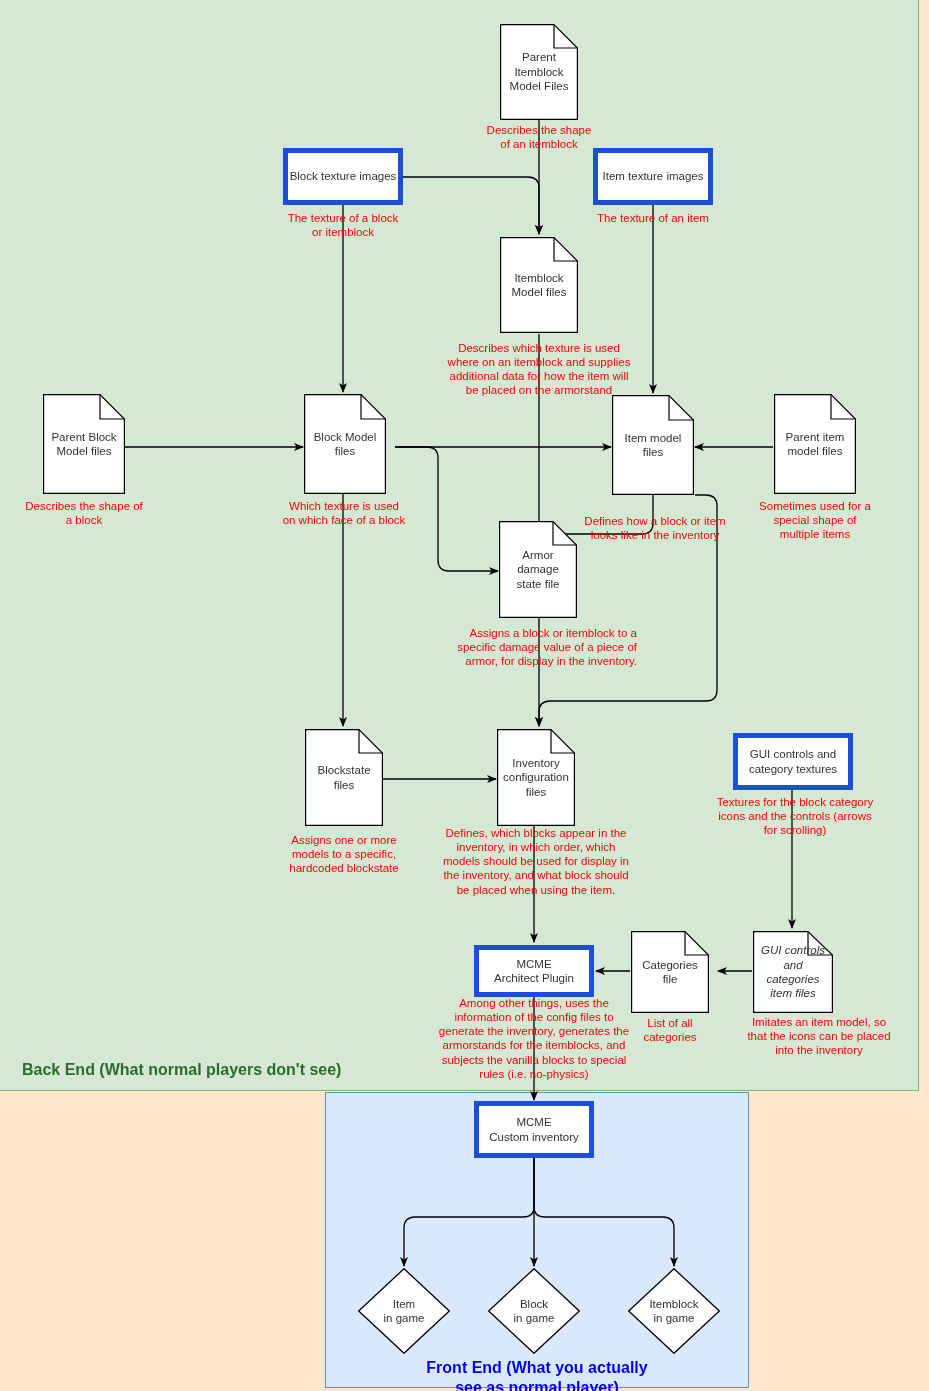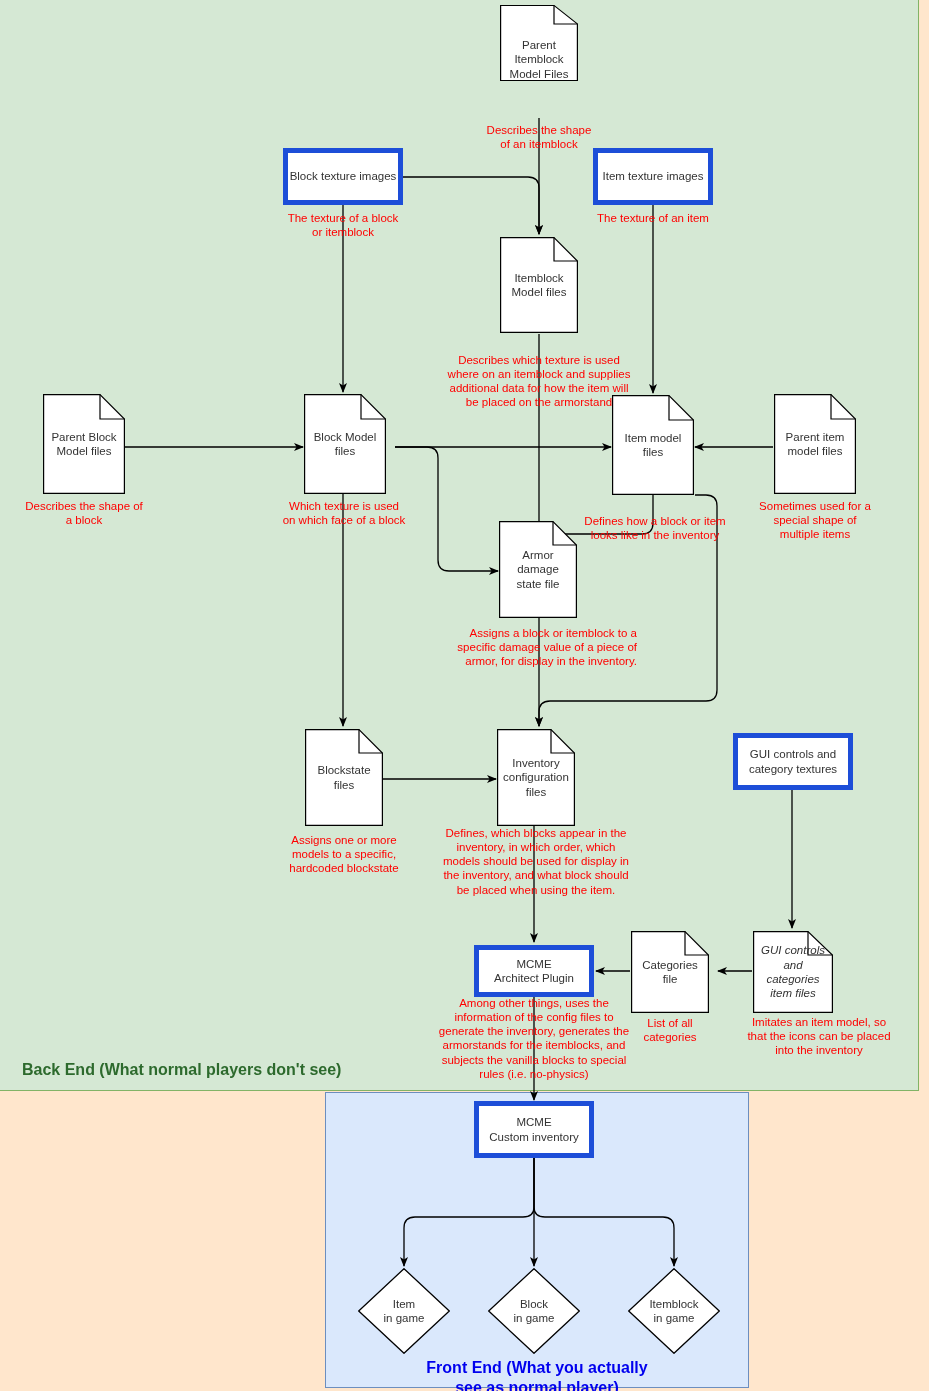--- a/index.html
+++ b/index.html
@@ -165,21 +165,21 @@
       <path d="M534,996 L534,1100"></path>
 
       <path d="M534,1158 L534,1207 Q534,1217 523,1217 L415,1217 Q404,1217 404,1228 L404,1266"></path>
 
       <path d="M534,1158 L534,1266"></path>
 
       <path d="M534,1158 L534,1207 Q534,1217 545,1217 L663,1217 Q674,1217 674,1228 L674,1266"></path>
     </g>
   </svg>
 
-  <div class="node doc" style="left:500px; top:5px; width:78px; height:76px;align-items:flex-end;">
+  <div class="node doc" style="left:500px; top:24px; width:78px; height:96px;">
     <svg class="doc-svg" viewBox="0 0 78 96" preserveAspectRatio="none">
       <path d="M0.6,0.6 L54,0.6 L77.4,24 L77.4,95.4 L0.6,95.4 Z" fill="#ffffff" stroke="#000000" stroke-width="1.2"></path>
       <path d="M54,0.6 L54,24 L77.4,24" fill="none" stroke="#000000" stroke-width="1.2"></path>
     </svg>
     <span class="doc-txt">Parent
 Itemblock
 Model Files</span>
   </div>
   <div class="note" style="left:464px; top:123px; width:150px;">Describes the shape
 of an itemblock</div>
@@ -196,21 +196,21 @@
   <div class="note" style="left:578px; top:211px; width:150px;">The texture of an item</div>
 
   <div class="node doc" style="left:500px; top:237px; width:78px; height:96px;">
     <svg class="doc-svg" viewBox="0 0 78 96" preserveAspectRatio="none">
       <path d="M0.6,0.6 L54,0.6 L77.4,24 L77.4,95.4 L0.6,95.4 Z" fill="#ffffff" stroke="#000000" stroke-width="1.2"></path>
       <path d="M54,0.6 L54,24 L77.4,24" fill="none" stroke="#000000" stroke-width="1.2"></path>
     </svg>
     <span class="doc-txt">Itemblock
 Model files</span>
   </div>
-  <div class="note" style="left:433px; top:341px; width:212px;margin-top:12px;">Describes which texture is used
+  <div class="note" style="left:433px; top:341px; width:212px;">Describes which texture is used
 where on an itemblock and supplies
 additional data for how the item will
 be placed on the armorstand</div>
 
   <div class="node doc" style="left:43px; top:394px; width:82px; height:100px;">
     <svg class="doc-svg" viewBox="0 0 82 100" preserveAspectRatio="none">
       <path d="M0.6,0.6 L57,0.6 L81.4,25 L81.4,99.4 L0.6,99.4 Z" fill="#ffffff" stroke="#000000" stroke-width="1.2"></path>
       <path d="M57,0.6 L57,25 L81.4,25" fill="none" stroke="#000000" stroke-width="1.2"></path>
     </svg>
     <span class="doc-txt">Parent Block
@@ -290,20 +290,23 @@
   <div class="note" style="left:434px; top:826px; width:204px;">Defines, which blocks appear in the
 inventory, in which order, which
 models should be used for display in
 the inventory, and what block should
 be placed when using the item.</div>
 
   <div class="node" style="left:733px; top:733px; width:120px; height:57px;">
     <span>GUI controls and
 category textures</span>
   </div>
+  <div class="note" style="left:707px; top:795px; width:176px;">Textures for the block category
+icons and the controls (arrows
+for scrolling)</div>
 
   <div class="node doc" style="left:753px; top:931px; width:80px; height:82px;font-style:italic;">
     <svg class="doc-svg" viewBox="0 0 80 82" preserveAspectRatio="none">
       <path d="M0.6,0.6 L55,0.6 L79.4,24 L79.4,81.4 L0.6,81.4 Z" fill="#ffffff" stroke="#000000" stroke-width="1.2"></path>
       <path d="M55,0.6 L55,24 L79.4,24" fill="none" stroke="#000000" stroke-width="1.2"></path>
     </svg>
     <span class="doc-txt">GUI controls
 and
 categories
 item files</span>

